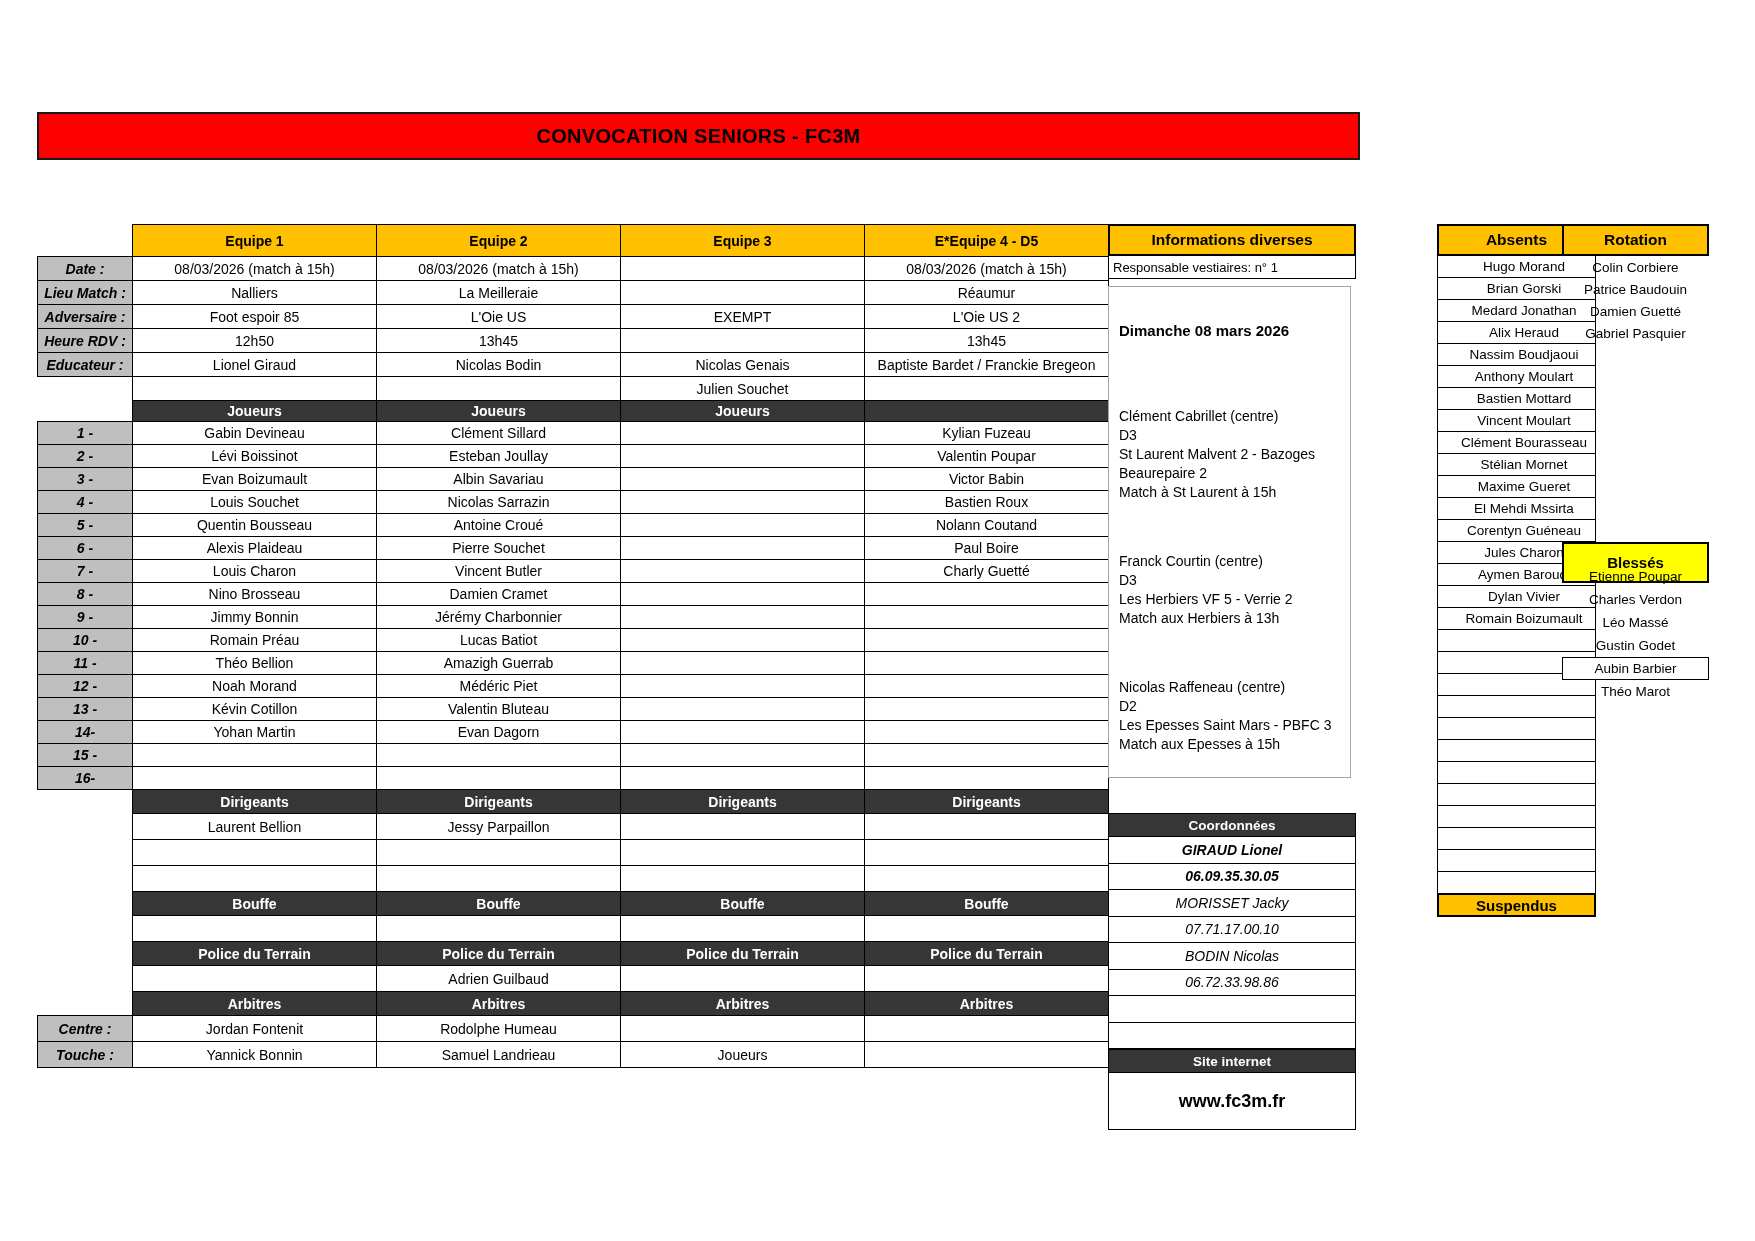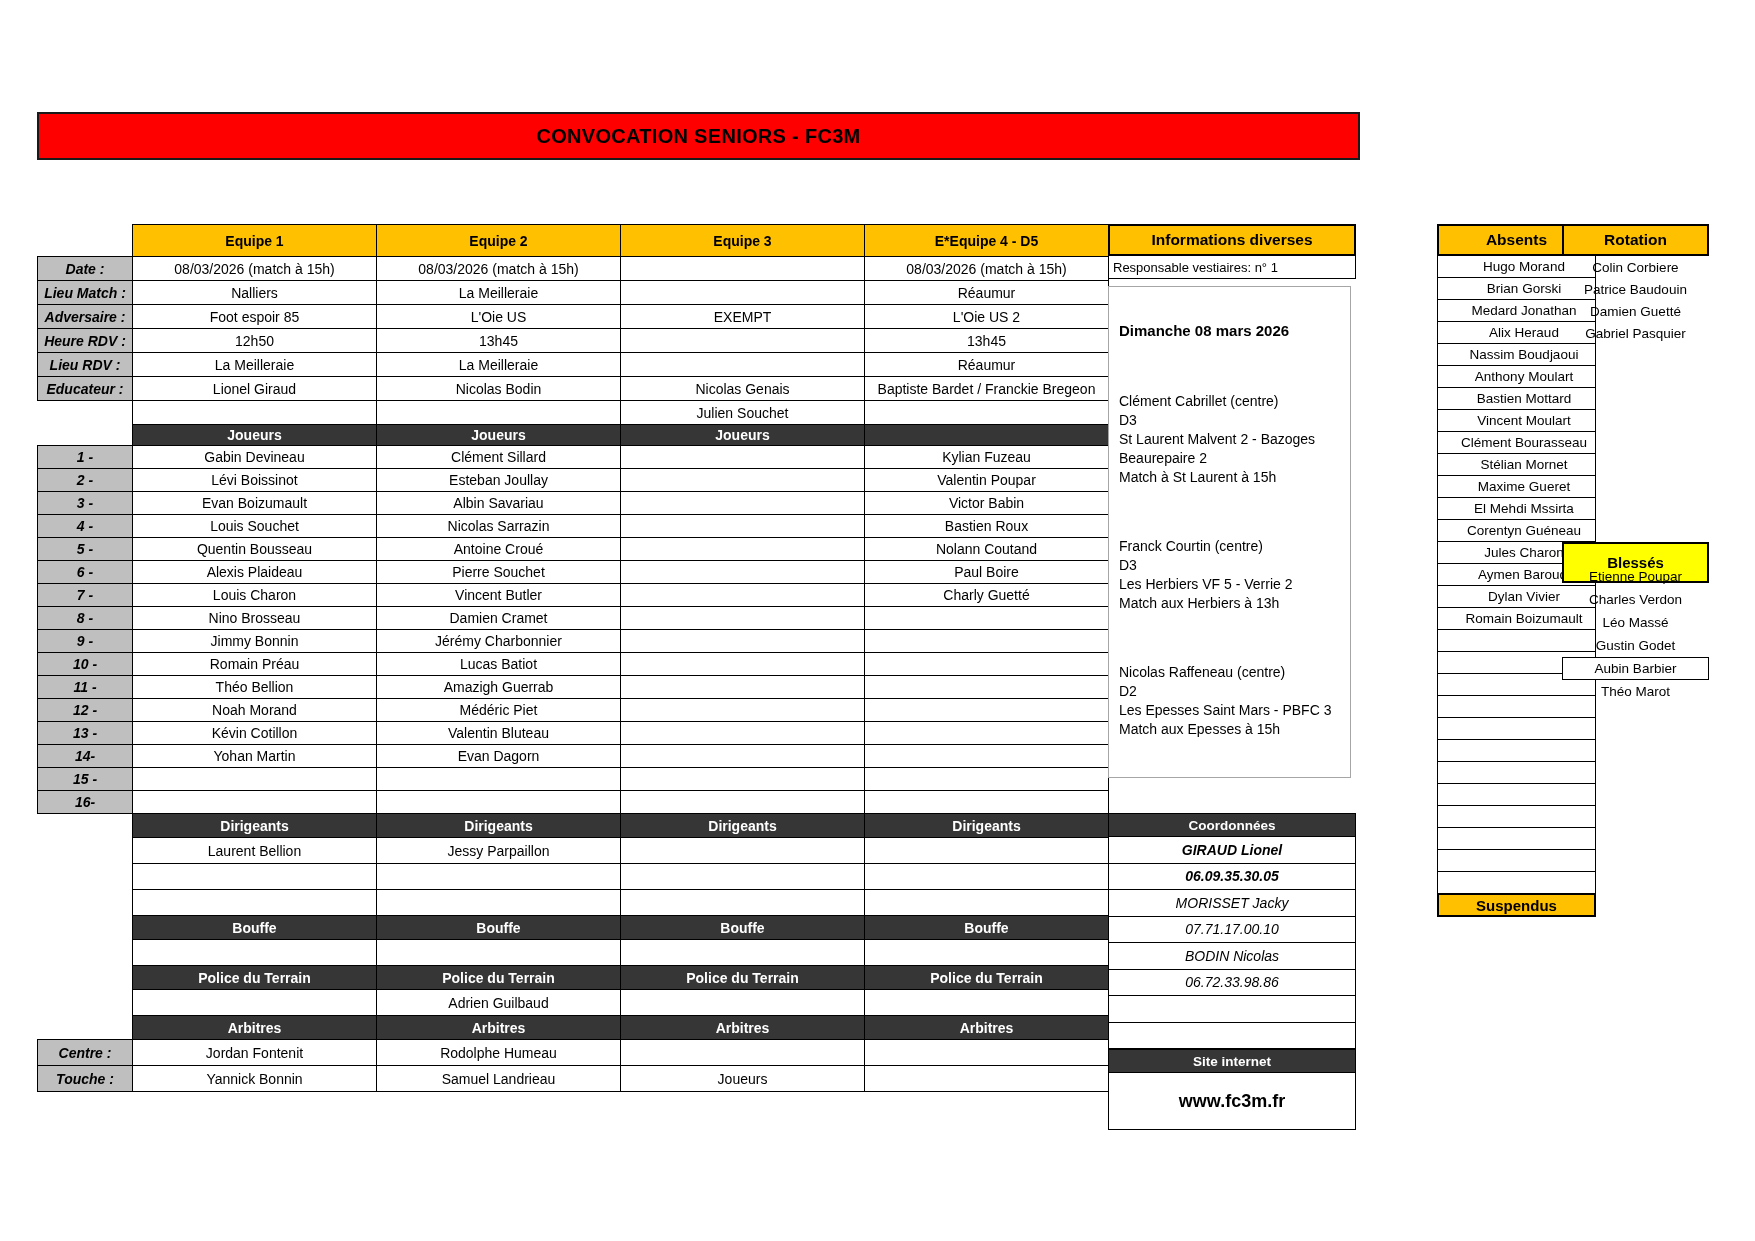--- a/index.html
+++ b/index.html
@@ -28,21 +28,21 @@
   .ghdr{background:#FFC000;border:2px solid #000;display:flex;align-items:center;justify-content:center;
         font-weight:bold;font-size:15.5px;box-sizing:border-box;}
   .info-col{position:absolute;left:1108px;top:224px;width:248px;}
   .info-col .ghdr{height:32px;}
   .icell{border:1px solid #000;margin-top:-1px;height:24px;display:flex;align-items:center;
          font-size:13px;padding-left:4px;box-sizing:border-box;background:#fff;}
   .ibox{position:absolute;left:1108px;top:286px;width:243px;height:492px;border:1px solid #a6a6a6;
         box-sizing:border-box;padding:34px 6px 0 10px;font-size:14px;line-height:19px;text-align:left;background:#fff;}
   .ib-date{font-weight:bold;font-size:15px;}
   .match-block{margin-top:50px;}
-  .match-block.first{margin-top:52px;}
+  .match-block.first{margin-top:67px;}
   .coord{position:absolute;left:1108px;top:813px;width:248px;}
   .dhdr{height:24px;background:#363636;color:#fff;font-weight:bold;font-size:13.5px;
         display:flex;align-items:center;justify-content:center;border:1px solid #000;box-sizing:border-box;}
   .crows{display:flex;flex-direction:column;height:212px;font-style:italic;}
   .crow{flex:1;border:1px solid #000;margin-top:-1px;display:flex;align-items:center;justify-content:center;
         font-size:14px;background:#fff;}
   .bold{font-weight:bold;}
   .site-cell{height:56px;border:1px solid #000;margin-top:-1px;display:flex;align-items:center;justify-content:center;
              font-weight:bold;font-size:18px;background:#fff;}
 
@@ -110,27 +110,20 @@
         <td>L'Oie US</td>
         <td>EXEMPT</td>
         <td>L'Oie US 2</td>
       </tr>
       <tr class="ri">
         <td class="lbl">Heure RDV :</td>
         <td>12h50</td>
         <td>13h45</td>
         <td></td>
         <td>13h45</td>
-      </tr>
-      <tr class="ri">
-        <td class="lbl">Lieu RDV :</td>
-        <td>La Meilleraie</td>
-        <td>La Meilleraie</td>
-        <td></td>
-        <td>Réaumur</td>
       </tr>
       <tr class="ri">
         <td class="lbl">Educateur :</td>
         <td>Lionel Giraud</td>
         <td>Nicolas Bodin</td>
         <td>Nicolas Genais</td>
         <td class="sm">Baptiste Bardet /  Franckie Bregeon</td>
       </tr>
       <tr class="ri">
         <td class="void"></td>

